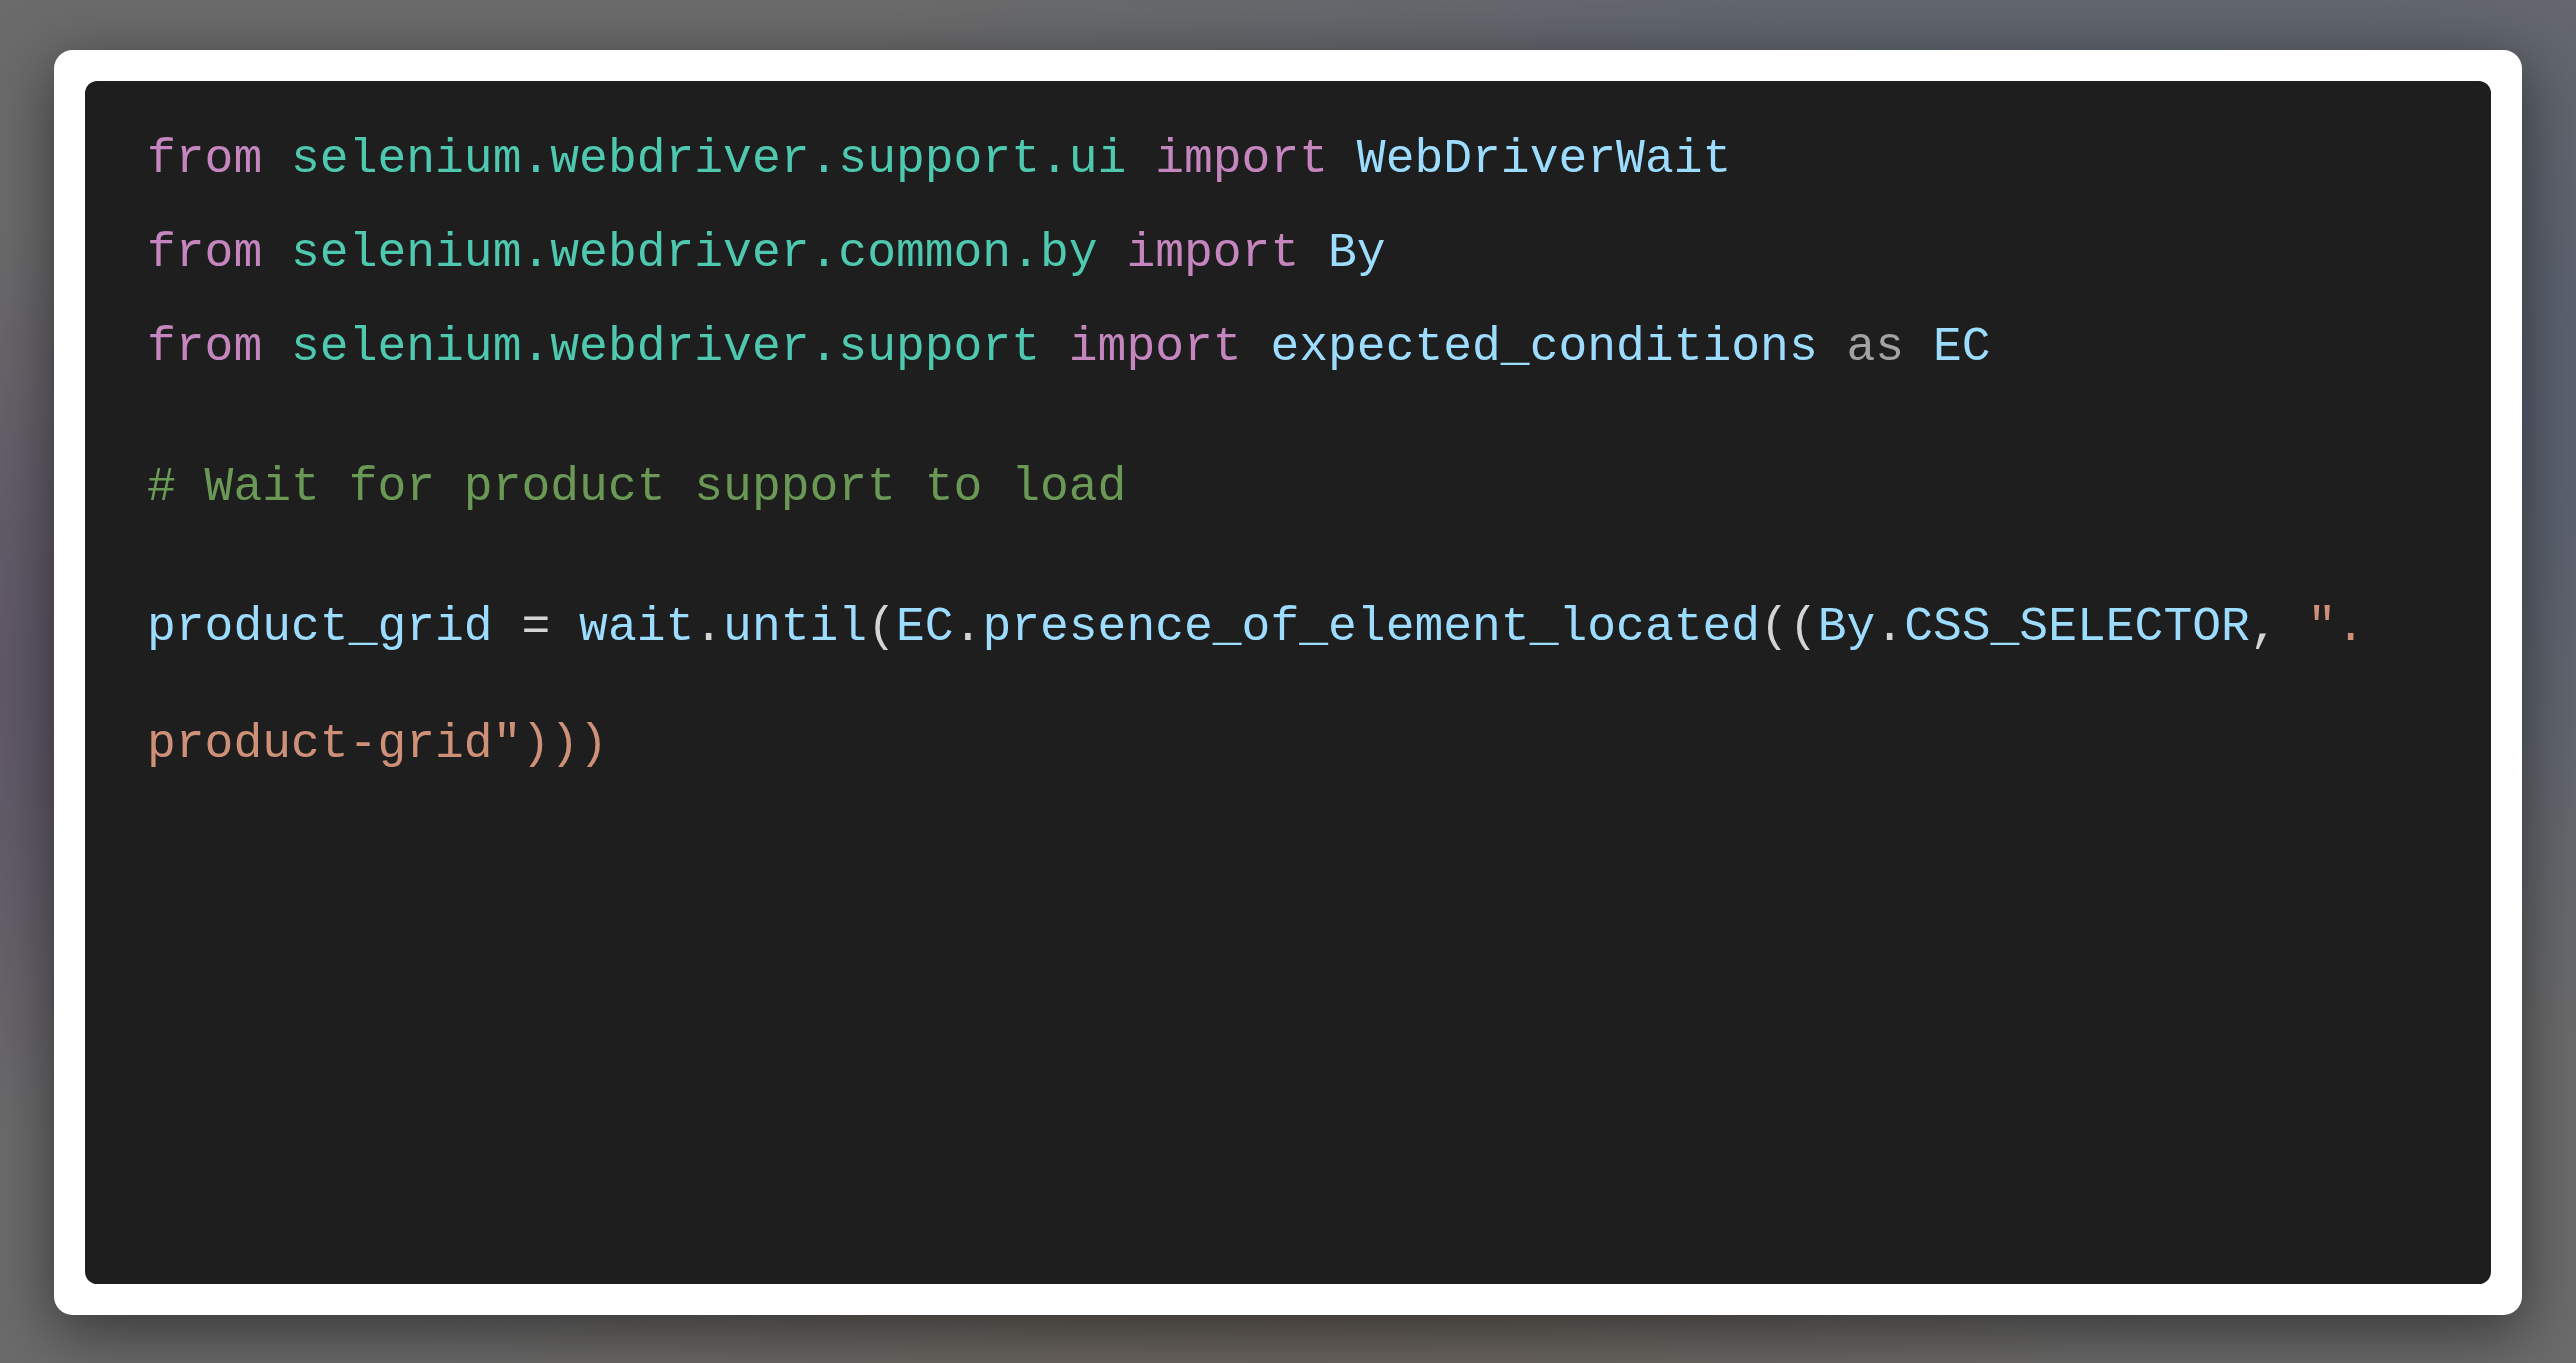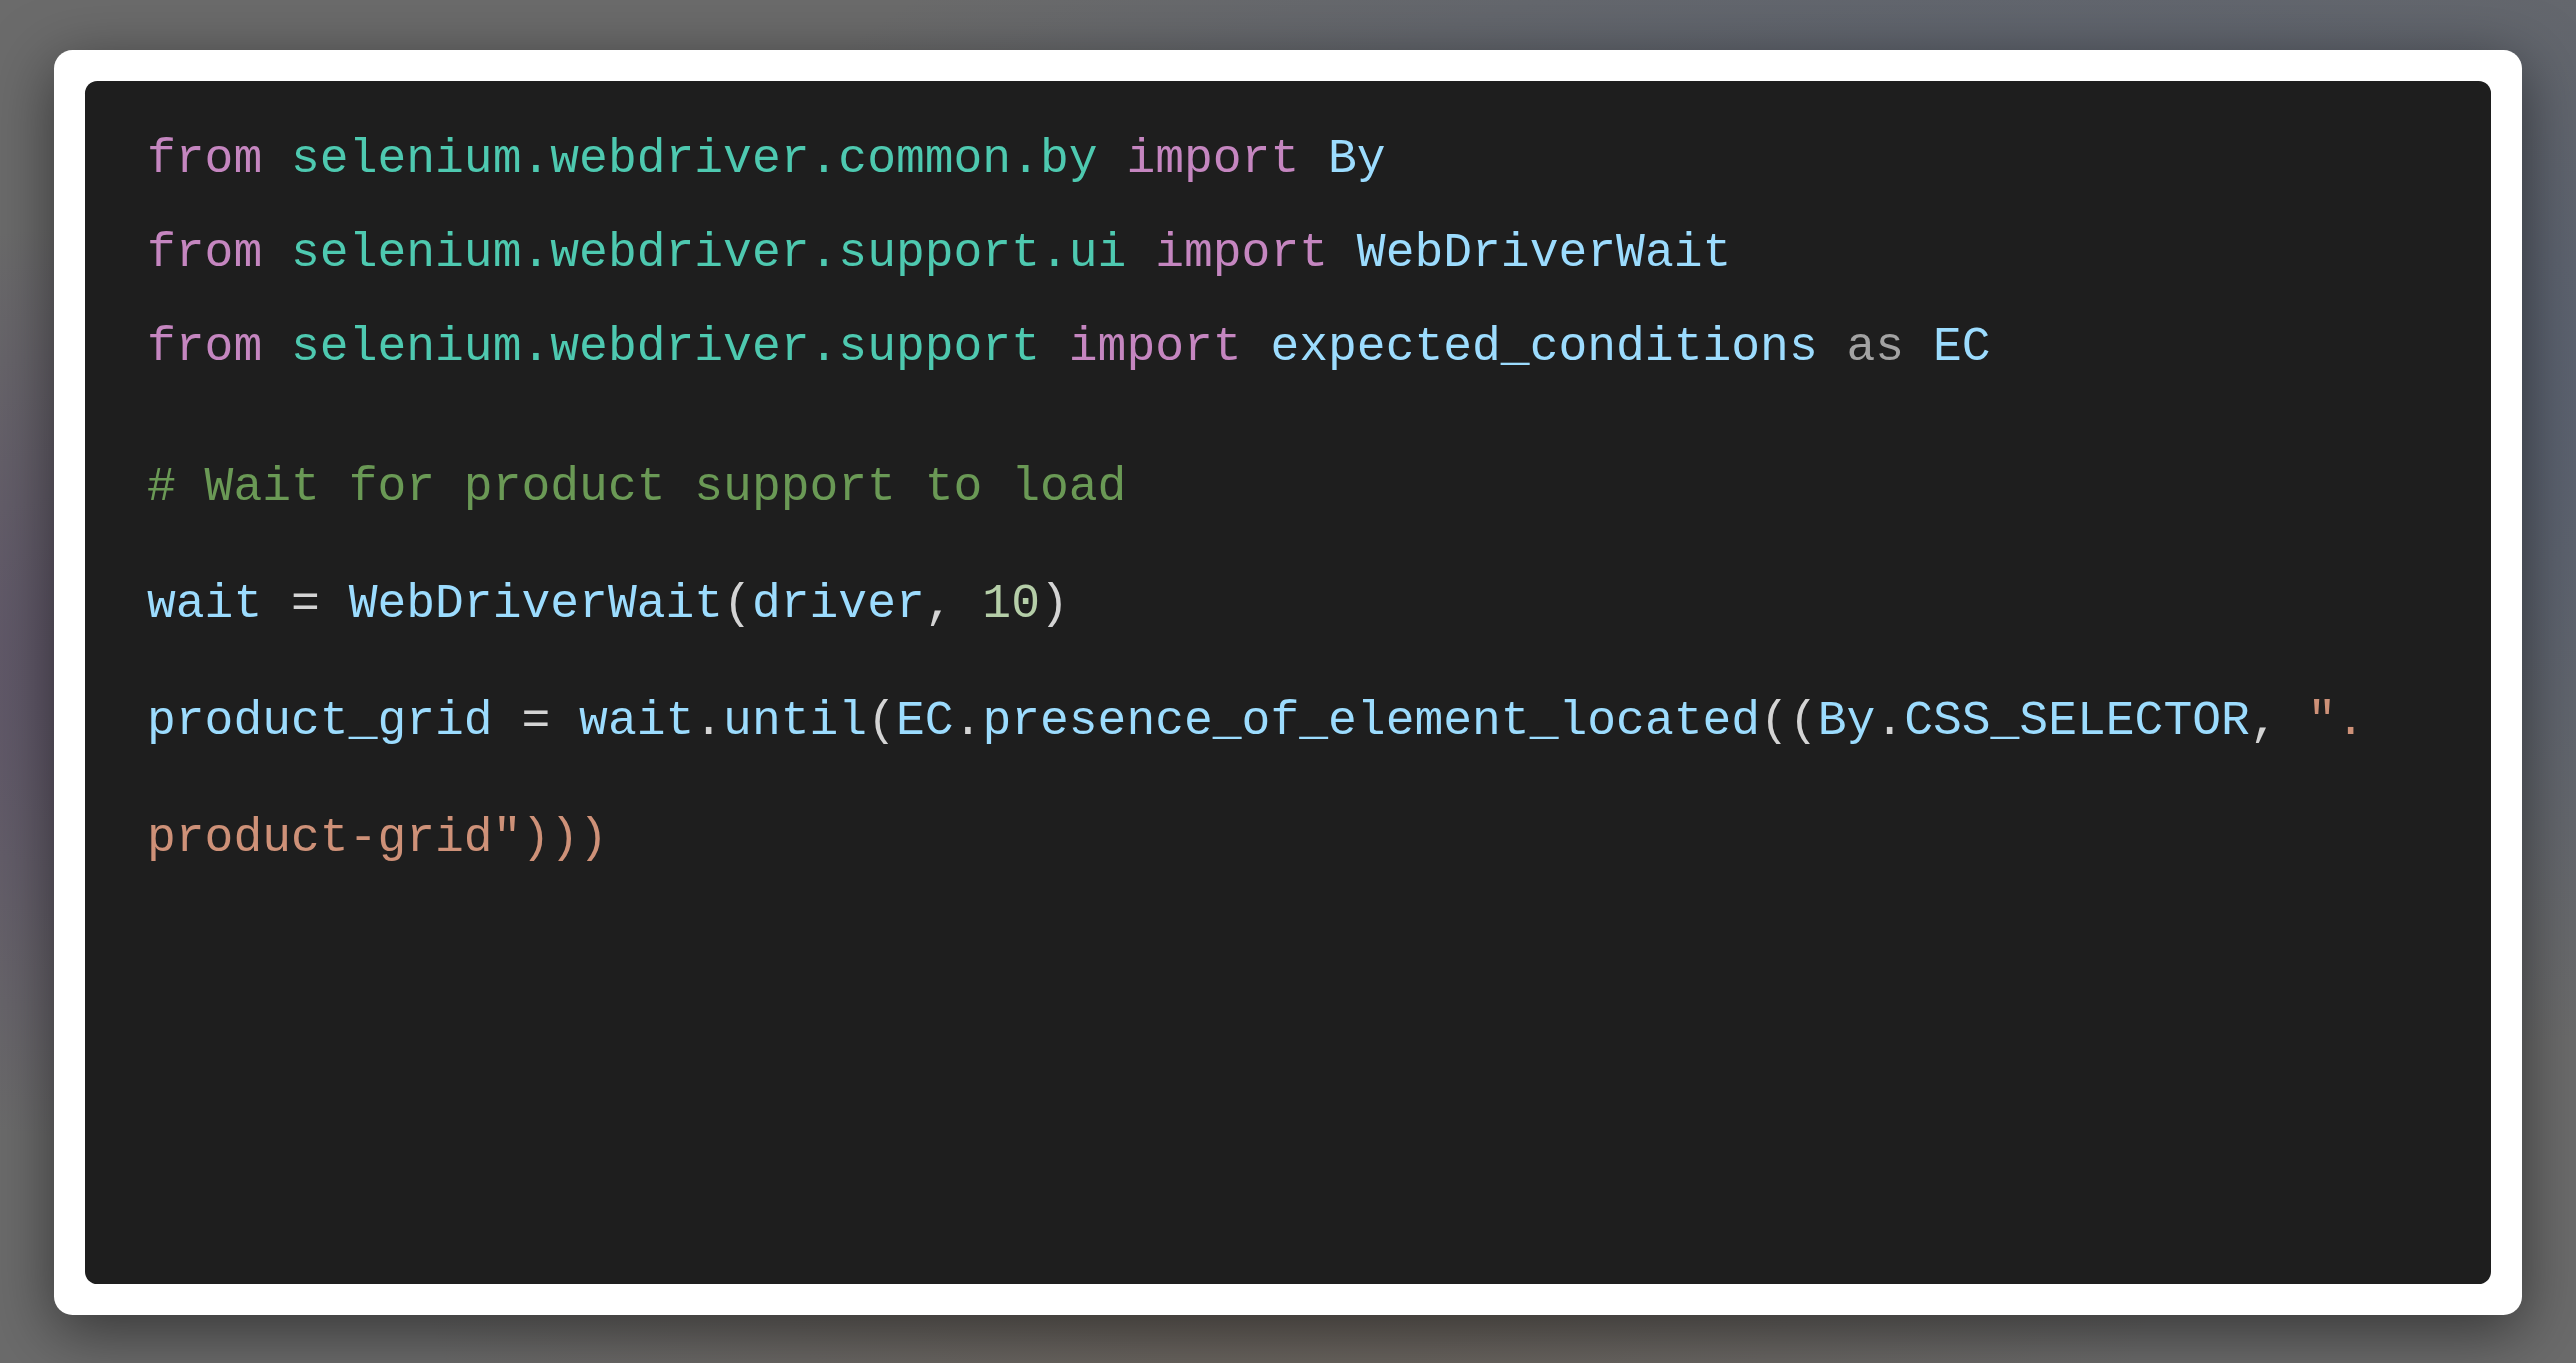--- a/index.html
+++ b/index.html
@@ -73,34 +73,33 @@
     .number     { color: #b5cea8; }
     .plain      { color: #d4d4d4; }
     .comment    { color: #6a9955; }
   </style>
 </head>
 <body>
 
 <div class="window-container">
   <div class="code-block">
 
+    <div class="code-line"><span class="kw-from">from</span><span class="plain"> </span><span class="module">selenium.webdriver.support.ui</span><span class="plain"> </span><span class="kw-import">import</span><span class="plain"> </span><span class="identifier">WebDriverWait</span></div>
+
     <div class="code-line"><span class="kw-from">from</span><span class="plain"> </span><span class="module">selenium.webdriver.common.by</span><span class="plain"> </span><span class="kw-import">import</span><span class="plain"> </span><span class="identifier">By</span></div>
-
-    <div class="code-line"><span class="kw-from">from</span><span class="plain"> </span><span class="module">selenium.webdriver.support.ui</span><span class="plain"> </span><span class="kw-import">import</span><span class="plain"> </span><span class="identifier">WebDriverWait</span></div>
 
     <div class="code-line"><span class="kw-from">from</span><span class="plain"> </span><span class="module">selenium.webdriver.support</span><span class="plain"> </span><span class="kw-import">import</span><span class="plain"> </span><span class="identifier">expected_conditions</span><span class="plain"> </span><span class="kw-as">as</span><span class="plain"> </span><span class="identifier">EC</span></div>
 
     <div class="code-line empty">&nbsp;</div>
     <div class="code-line empty">&nbsp;</div>
 
     <div class="code-line"><span class="comment"># Wait for product support to load</span></div>
 
     <div class="code-line empty">&nbsp;</div>
 
-    <div class="code-line"><span class="identifier">wait</span><span class="plain"> = </span><span class="identifier">WebDriverWait</span><span class="plain">(</span><span class="identifier">driver</span><span class="plain">, </span><span class="number">10</span><span class="plain">)</span></div>
 
     <div class="code-line empty">&nbsp;</div>
 
     <div class="code-line"><span class="identifier">product_grid</span><span class="plain"> = </span><span class="identifier">wait</span><span class="plain">.</span><span class="identifier">until</span><span class="plain">(</span><span class="identifier">EC</span><span class="plain">.</span><span class="identifier">presence_of_element_located</span><span class="plain">((</span><span class="identifier">By</span><span class="plain">.</span><span class="identifier">CSS_SELECTOR</span><span class="plain">, </span><span class="string">".</span></div>
 
     <div class="code-line empty">&nbsp;</div>
 
     <div class="code-line"><span class="string">product-grid")))</span></div>
 
   </div>

